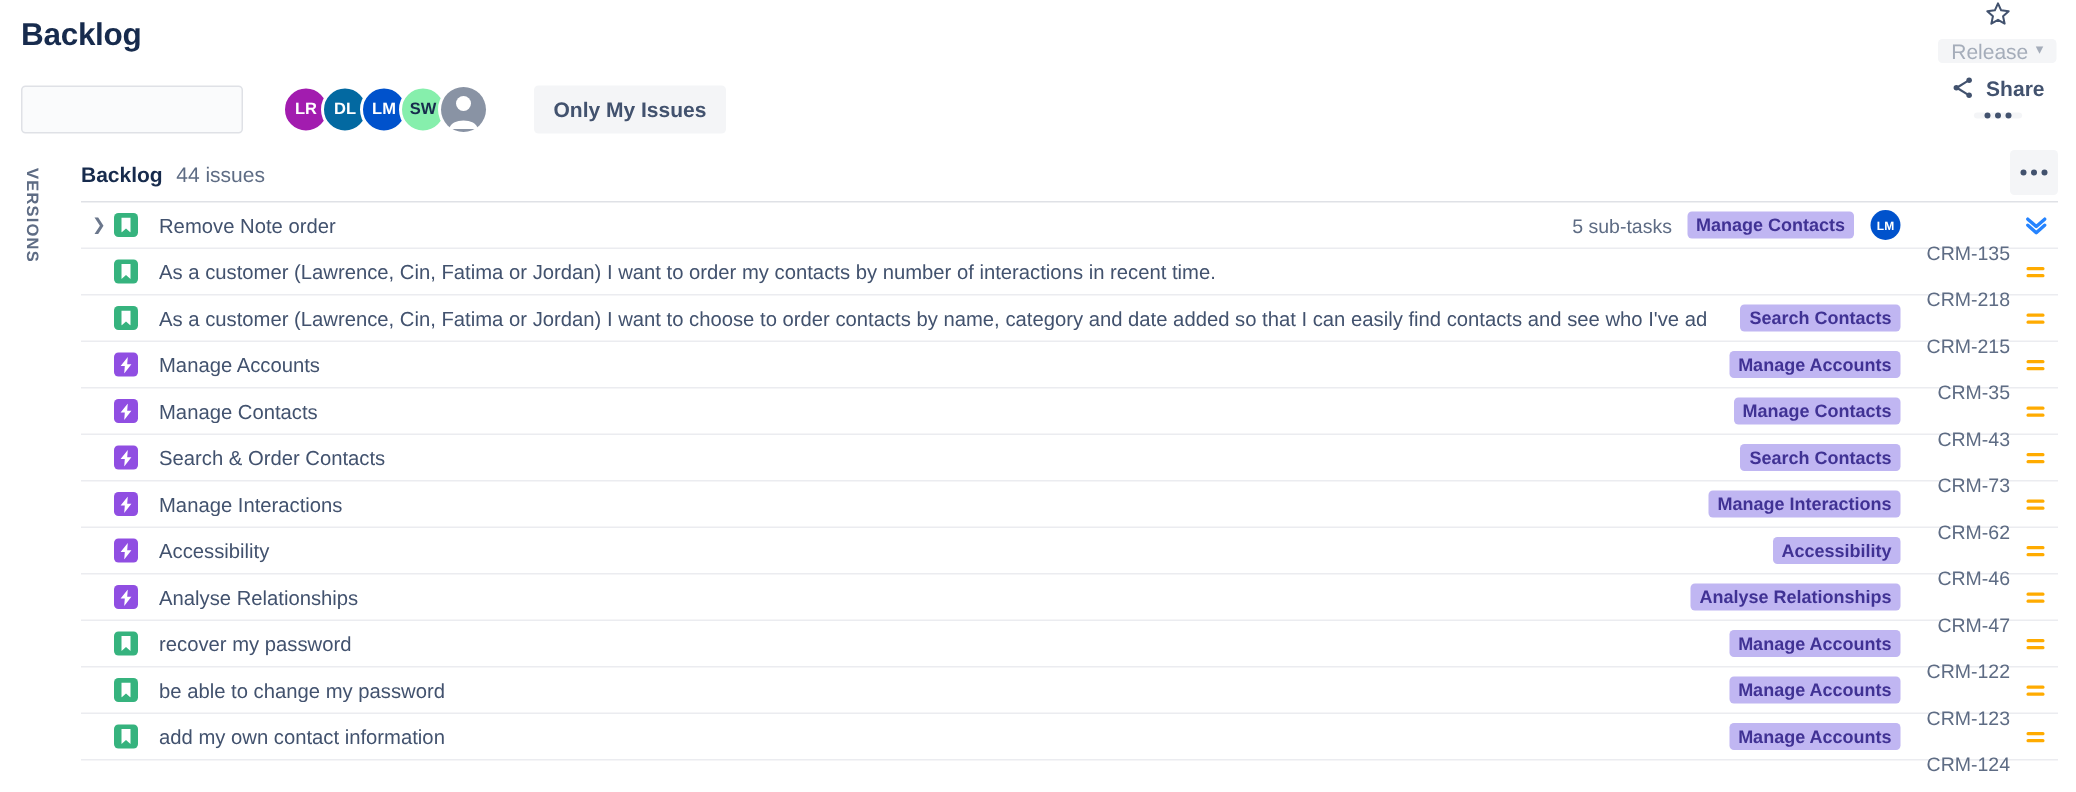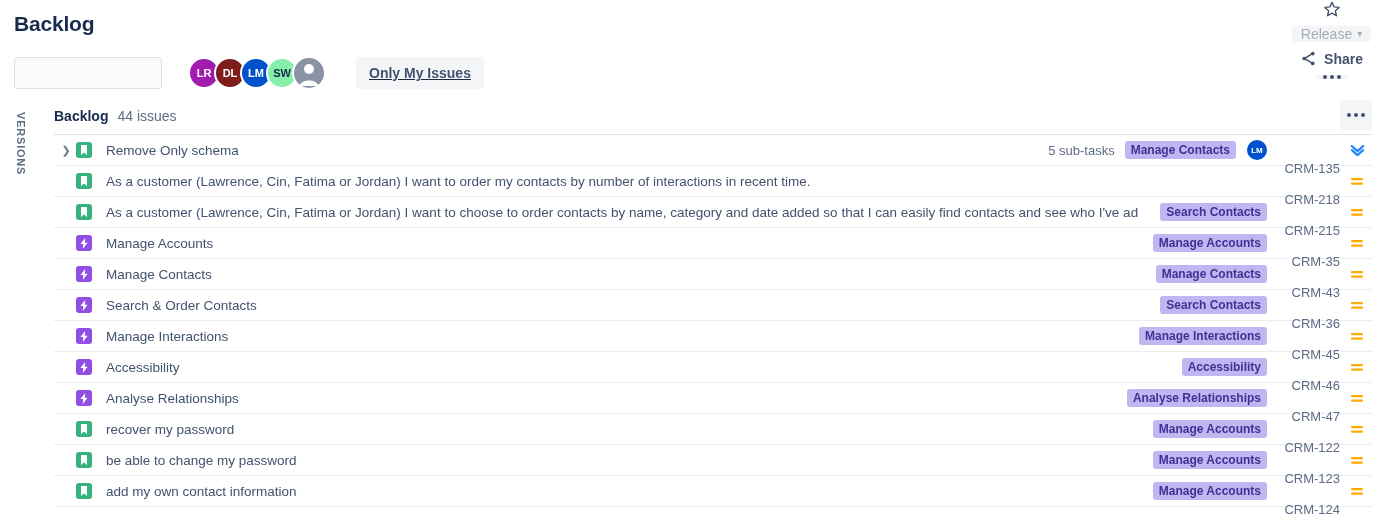--- a/index.html
+++ b/index.html
@@ -71,21 +71,21 @@
     width: 32px; height: 32px; border-radius: 50%;
     display: flex; align-items: center; justify-content: center;
     font-size: 11px; font-weight: 700; color: #ffffff;
     margin-right: -6px; border: 2px solid #ffffff;
     cursor: pointer;
   }
   .avatar.generic {
     background: #ffffff; border: none; margin-right: 0;
     position: relative; width: 34px; height: 34px;
   }
-  .filter-btns { display: flex; gap: 10px; margin-left: 30px; text-decoration: underline; }
+  .filter-btns { display: flex; gap: 10px; margin-left: 30px; }
   .filter-btn {
     height: 32px; padding: 0 13px;
     background: #f4f5f7; border: none; border-radius: 3px;
     color: #42526e; font-size: 14px; font-weight: 600;
     cursor: pointer; font-family: "Liberation Sans", sans-serif;
   }
 
   
   .versions-rail {
     position: absolute; left: 8px; top: 112px;
@@ -215,21 +215,21 @@
     <svg width="14" height="14" viewBox="0 0 24 24" fill="none" stroke="#42526e" stroke-width="2.2" stroke-linecap="round">
       <circle cx="10.5" cy="10.5" r="6.5"></circle>
       <line x1="15.4" y1="15.4" x2="21" y2="21"></line>
     </svg>
   </div>
 
   <div class="avatars">
     <div class="avatar" style="background:#a21caf">
       <span>LR</span>
     </div>
-    <div class="avatar" style="background:#7f1d1d">
+    <div class="avatar" style="background:#0369a1">
       <span>DL</span>
     </div>
     <div class="avatar" style="background:#0052cc">
       <span>LM</span>
     </div>
     <div class="avatar" style="background:#86efac;color:#172b4d">
       <span>SW</span>
     </div>
     <div class="avatar generic">
       <svg width="34" height="34" viewBox="0 0 34 34">
@@ -263,21 +263,21 @@
   </div>
 
   <div class="issue-list" id="issue-list">
       <div class="issue-row">
         <span class="expander">❯</span>
         <span class="type-icon story">
           <svg width="10" height="10" viewBox="0 0 10 10">
             <path d="M2 0 H8 V10 L5 7.4 L2 10 Z" fill="#ffffff"></path>
           </svg>
         </span>
-        <span class="summary">Remove Only schema</span>
+        <span class="summary">Remove Note order</span>
         <span class="row-right">
           <span class="subtasks">5 sub-tasks</span>
           <span class="epic-badge" style="background: rgb(192, 182, 242); color: rgb(64, 50, 148);">Manage Contacts</span>
           <span class="row-avatar" style="background: rgb(0, 82, 204);">LM</span>
           <span class="issue-key">CRM-135</span>
           <span class="prio">
             <svg width="15" height="15" viewBox="0 0 16 16">
               <path d="M2 3.3 L8 8.6 L14 3.3" fill="none" stroke="#2684ff" stroke-width="2.4" stroke-linecap="round" stroke-linejoin="round"></path>
               <path d="M2 7.6 L8 12.9 L14 7.6" fill="none" stroke="#2684ff" stroke-width="2.4" stroke-linecap="round" stroke-linejoin="round"></path>
             </svg>
@@ -362,40 +362,40 @@
       <div class="issue-row">
         <span class="expander empty">❯</span>
         <span class="type-icon epic">
           <svg width="10" height="11" viewBox="0 0 10 11">
             <path d="M6.2 0 L1.4 6 H4.2 L3.8 11 L8.6 4.8 H5.8 Z" fill="#ffffff"></path>
           </svg>
         </span>
         <span class="summary">Search &amp; Order Contacts</span>
         <span class="row-right">
           <span class="epic-badge" style="background: rgb(192, 182, 242); color: rgb(64, 50, 148);">Search Contacts</span>
-          <span class="issue-key">CRM-36</span>
+          <span class="issue-key">CRM-73</span>
           <span class="prio">
             <svg width="14" height="14" viewBox="0 0 14 14">
               <rect x="1" y="4" width="12" height="2.2" rx="1" fill="#ffab00"></rect>
               <rect x="1" y="8.6" width="12" height="2.2" rx="1" fill="#ffab00"></rect>
             </svg>
           </span>
         </span>
       </div>
       <div class="issue-row">
         <span class="expander empty">❯</span>
         <span class="type-icon epic">
           <svg width="10" height="11" viewBox="0 0 10 11">
             <path d="M6.2 0 L1.4 6 H4.2 L3.8 11 L8.6 4.8 H5.8 Z" fill="#ffffff"></path>
           </svg>
         </span>
         <span class="summary">Manage Interactions</span>
         <span class="row-right">
           <span class="epic-badge" style="background: rgb(192, 182, 242); color: rgb(64, 50, 148);">Manage Interactions</span>
-          <span class="issue-key">CRM-45</span>
+          <span class="issue-key">CRM-62</span>
           <span class="prio">
             <svg width="14" height="14" viewBox="0 0 14 14">
               <rect x="1" y="4" width="12" height="2.2" rx="1" fill="#ffab00"></rect>
               <rect x="1" y="8.6" width="12" height="2.2" rx="1" fill="#ffab00"></rect>
             </svg>
           </span>
         </span>
       </div>
       <div class="issue-row">
         <span class="expander empty">❯</span>

